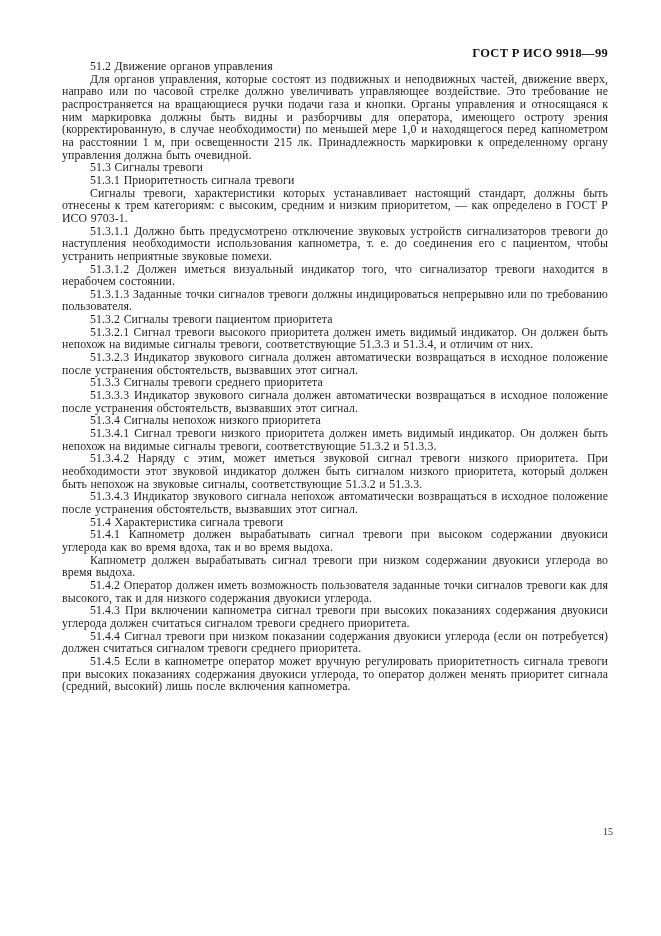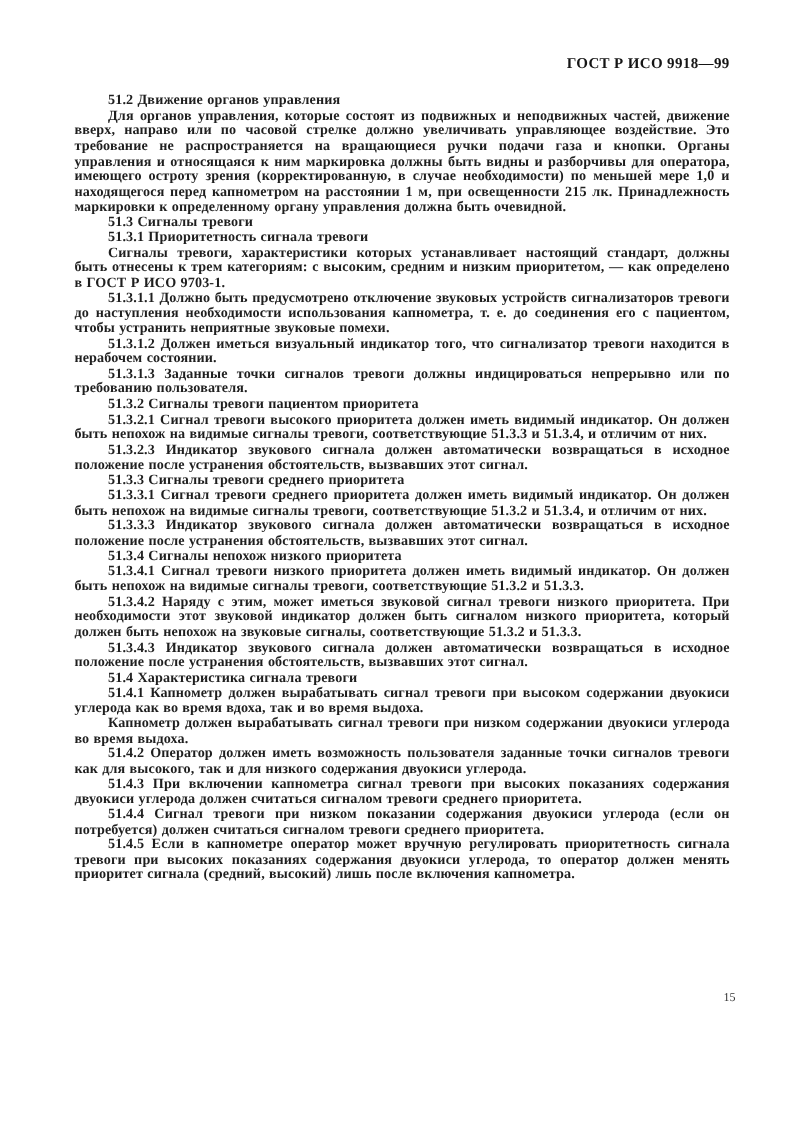--- a/index.html
+++ b/index.html
@@ -17,29 +17,28 @@
     color: #1f1f1f;
     font-family: "Liberation Serif", "DejaVu Serif", serif;
     overflow: hidden;
   }
   .doc-header {
     text-align: right;
     font-weight: bold;
     font-size: 12.5px;
     line-height: 14px;
     letter-spacing: 0.3px;
-    margin-bottom: 17px;
+    margin-bottom: 0;
     color: #151515;
   }
   .doc-body {
     font-size: 11.8px;
     line-height: 12.65px;
     text-align: justify;
     letter-spacing: 0.1px;
-    font-weight: bold;
   }
   .para {
     margin: 0;
     text-indent: 28px;
     word-spacing: 0.5px;
   }
   .page-number {
     position: absolute;
     top: 826px;
     right: 48px;
@@ -59,26 +58,25 @@
     <p class="para">51.3  Сигналы тревоги</p>
     <p class="para">51.3.1  Приоритетность сигнала тревоги</p>
     <p class="para">Сигналы тревоги, характеристики которых устанавливает настоящий стандарт, должны быть отнесены к трем категориям: с высоким, средним и низким приоритетом, — как определено в ГОСТ Р ИСО 9703-1.</p>
     <p class="para">51.3.1.1  Должно быть предусмотрено отключение звуковых устройств сигнализаторов тревоги до наступления необходимости использования капнометра, т. е. до соединения его с пациентом, чтобы устранить неприятные звуковые помехи.</p>
     <p class="para">51.3.1.2  Должен иметься визуальный индикатор того, что сигнализатор тревоги находится в нерабочем состоянии.</p>
     <p class="para">51.3.1.3  Заданные точки сигналов тревоги должны индицироваться непрерывно или по требованию пользователя.</p>
     <p class="para">51.3.2  Сигналы тревоги пациентом приоритета</p>
     <p class="para">51.3.2.1  Сигнал тревоги высокого приоритета должен иметь видимый индикатор. Он должен быть непохож на видимые сигналы тревоги, соответствующие 51.3.3 и 51.3.4, и отличим от них.</p>
     <p class="para">51.3.2.3  Индикатор звукового сигнала должен автоматически возвращаться в исходное положение после устранения обстоятельств, вызвавших этот сигнал.</p>
     <p class="para">51.3.3  Сигналы тревоги среднего приоритета</p>
-    <p class="para">51.3.3.1  Сигнал тревоги среднего приоритета должен иметь видимый индикатор. Он должен быть непохож на видимые сигналы тревоги, соответствующие 51.3.2 и 51.3.4, и отличим от них.</p>
     <p class="para">51.3.3.3  Индикатор звукового сигнала должен автоматически возвращаться в исходное положение после устранения обстоятельств, вызвавших этот сигнал.</p>
     <p class="para">51.3.4  Сигналы непохож низкого приоритета</p>
     <p class="para">51.3.4.1  Сигнал тревоги низкого приоритета должен иметь видимый индикатор. Он должен быть непохож на видимые сигналы тревоги, соответствующие 51.3.2 и 51.3.3.</p>
     <p class="para">51.3.4.2  Наряду с этим, может иметься звуковой сигнал тревоги низкого приоритета. При необходимости этот звуковой индикатор должен быть сигналом низкого приоритета, который должен быть непохож на звуковые сигналы, соответствующие 51.3.2 и 51.3.3.</p>
-    <p class="para">51.3.4.3  Индикатор звукового сигнала должен автоматически возвращаться в исходное положение после устранения обстоятельств, вызвавших этот сигнал.</p>
+    <p class="para">51.3.4.3  Индикатор звукового сигнала непохож автоматически возвращаться в исходное положение после устранения обстоятельств, вызвавших этот сигнал.</p>
     <p class="para">51.4  Характеристика сигнала тревоги</p>
     <p class="para">51.4.1  Капнометр должен вырабатывать сигнал тревоги при высоком содержании двуокиси углерода как во время вдоха, так и во время выдоха.</p>
     <p class="para">Капнометр должен вырабатывать сигнал тревоги при низком содержании двуокиси углерода во время выдоха.</p>
     <p class="para">51.4.2  Оператор должен иметь возможность пользователя заданные точки сигналов тревоги как для высокого, так и для низкого содержания двуокиси углерода.</p>
     <p class="para">51.4.3  При включении капнометра сигнал тревоги при высоких показаниях содержания двуокиси углерода должен считаться сигналом тревоги среднего приоритета.</p>
     <p class="para">51.4.4  Сигнал тревоги при низком показании содержания двуокиси углерода (если он потребуется) должен считаться сигналом тревоги среднего приоритета.</p>
     <p class="para">51.4.5  Если в капнометре оператор может вручную регулировать приоритетность сигнала тревоги при высоких показаниях содержания двуокиси углерода, то оператор должен менять приоритет сигнала (средний, высокий) лишь после включения капнометра.</p>
   </div>
 
   <div class="page-number">15</div>

